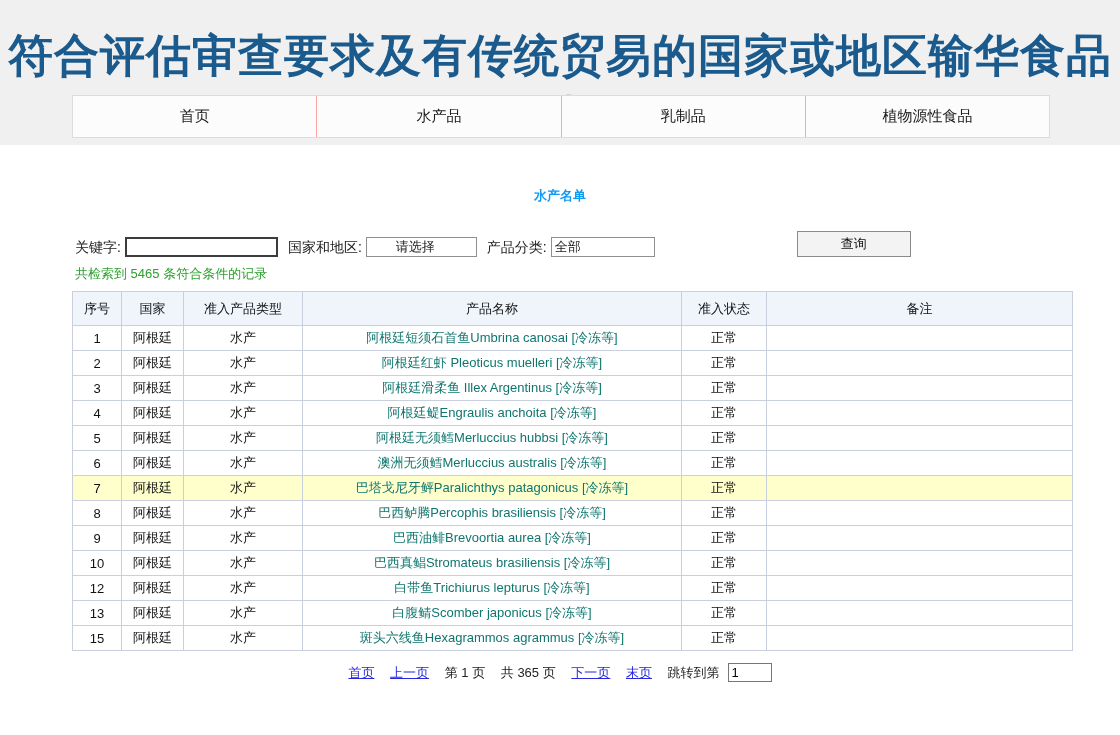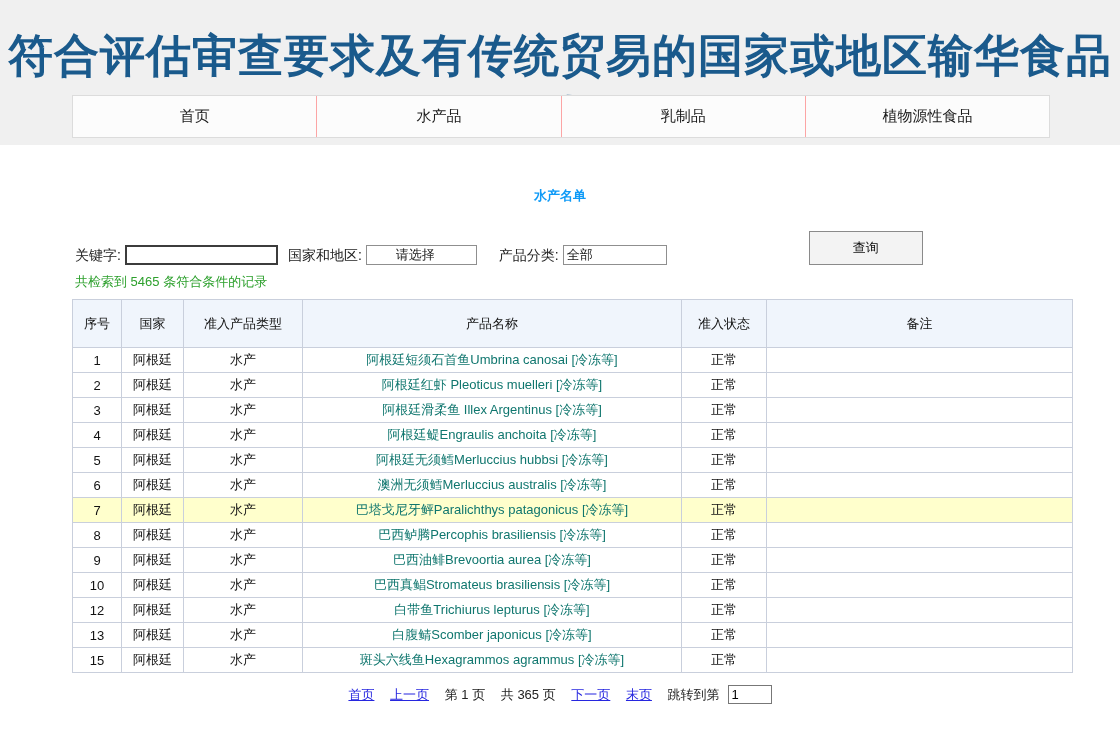--- a/index.html
+++ b/index.html
@@ -22,36 +22,36 @@
   
   .section-title { text-align:center; margin-top:42px; font-size:13px;
                    font-weight:bold; color:#0e9af7; }
 
   .search-row { display:flex; align-items:flex-end; margin:26px 0 0 75px; font-size:14px; color:#222; }
   .search-row label { margin-right:4px; }
   .kw-input { width:153px; height:20px; border:2px solid #3c3c3c; background:#fff;
               font-size:13px; padding:0 3px; outline:none; }
   .sel-box { height:20px; border:1px solid #8f8f8f; background:#fff;
              font-size:13px; padding:0 3px; color:#1a1a1a; outline:none; }
-  .sel-country { width:111px; margin-right:22px;padding-left:29px; }
+  .sel-country { width:111px; margin-right:10px;padding-left:29px; }
   .sel-cat { width:104px; }
   .gap { width:10px; }
   .gap-lg { width:142px; }
-  .query-btn { width:114px; height:34px; background:#f3f3f3; border:1px solid #8a8a8a;
+  .query-btn { width:114px; height:26px; background:#f3f3f3; border:1px solid #8a8a8a;
                font-size:13px; color:#111; cursor:pointer;
                font-family:"Liberation Sans","DejaVu Sans",sans-serif; }
 
   .result-count { margin:8px 0 0 75px; font-size:13px; color:#2da02d; }
 
   
   table.list { border-collapse:collapse; margin:8px 0 0 72px; width:1000px;
                table-layout:fixed; font-size:13px; color:#111; }
   table.list th, table.list td { border:1px solid #c9cfdc; text-align:center;
                overflow:hidden; white-space:nowrap; }
-  table.list th { background:#f0f5fc; height:48px; font-weight:normal; }
+  table.list th { background:#f0f5fc; height:34px; font-weight:normal; }
   table.list td { height:25px; background:#ffffff; }
   tr.hl td { background:#ffffcc; }
   .col-no{width:49px} .col-country{width:62px} .col-type{width:119px}
   .col-product{width:379px} .col-status{width:85px} .col-remark{width:306px}
   td.product a { color:#0f766e; text-decoration:none; cursor:pointer; }
 
   
   .pagination { margin-top:12px; text-align:center; font-size:13px; color:#222; }
   .pagination > * { margin:0 6px; }
   .pg-link { color:#2727df; text-decoration:underline; cursor:pointer; }

